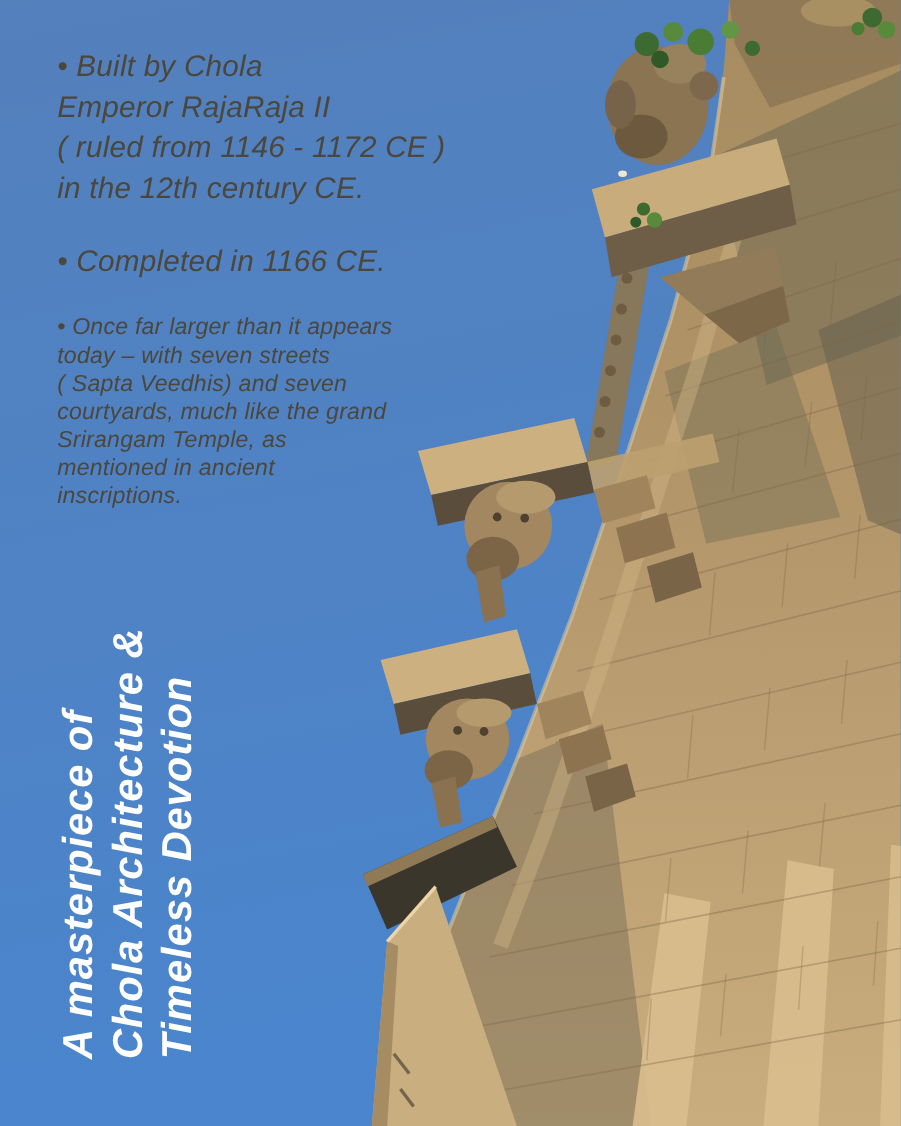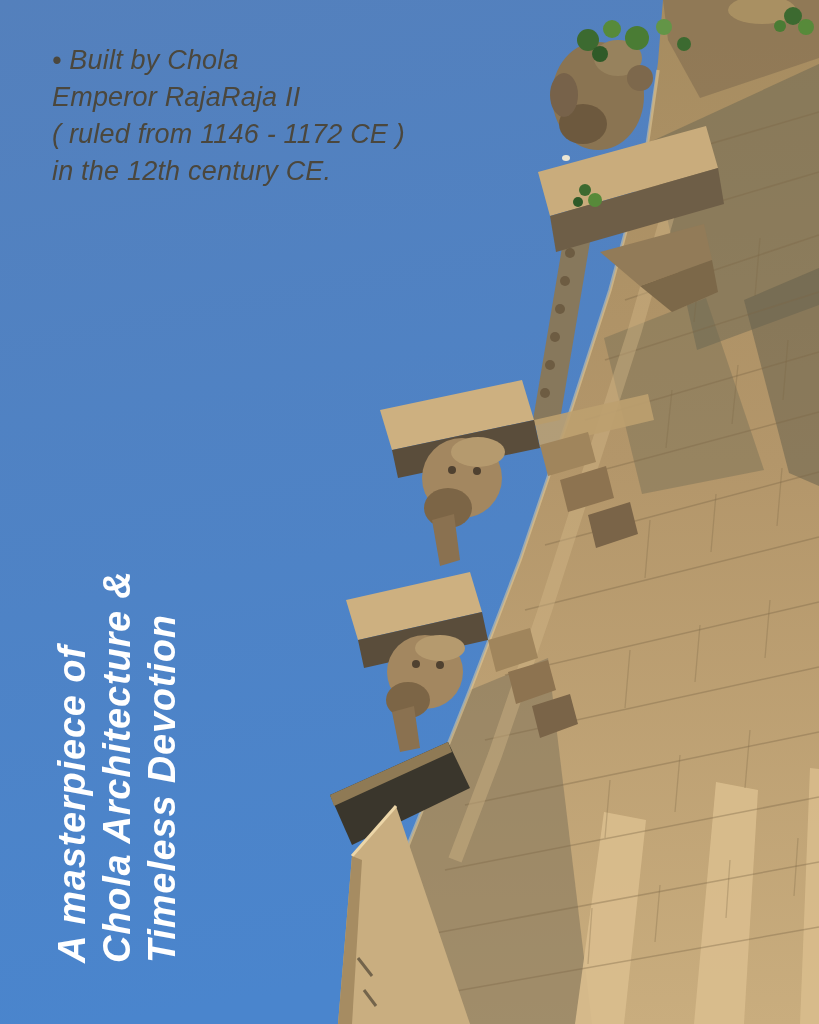--- a/index.html
+++ b/index.html
@@ -141,20 +141,28 @@
     </g>
 
     <ellipse cx="566" cy="158" rx="4" ry="3" fill="#ece6d3"></ellipse>
   </svg>
 
   <div class="bullets">
     <p class="bullet large">• Built by Chola
 Emperor RajaRaja II
 ( ruled from 1146 - 1172 CE )
 in the 12th century CE.</p>
+    <p class="bullet large">• Completed in 1166 CE.</p>
+    <p class="bullet small">• Once far larger than it appears
+today – with seven streets
+( Sapta Veedhis) and seven
+courtyards, much like the grand
+Srirangam Temple, as
+mentioned in ancient
+inscriptions.</p>
   </div>
 
   <div class="vertical-title">
     <span class="line">A masterpiece of</span>
     <span class="line">Chola Architecture &amp;</span>
     <span class="line">Timeless Devotion</span>
   </div>
 
 </div>
 

